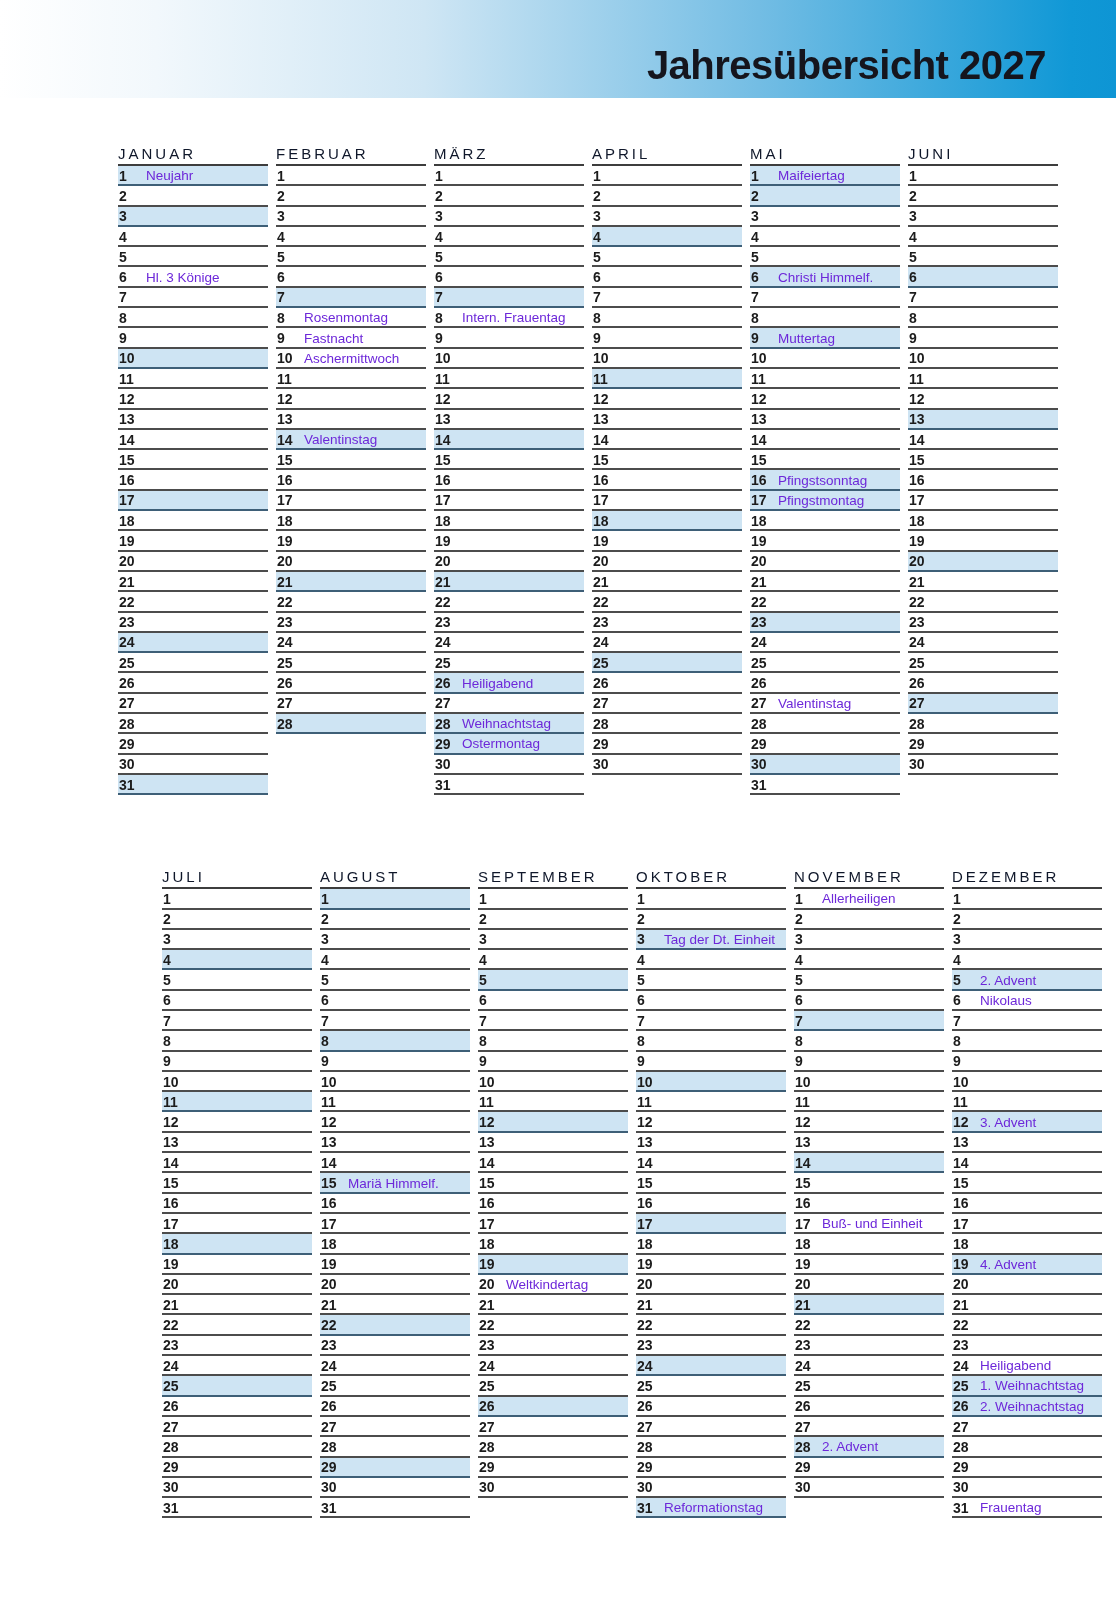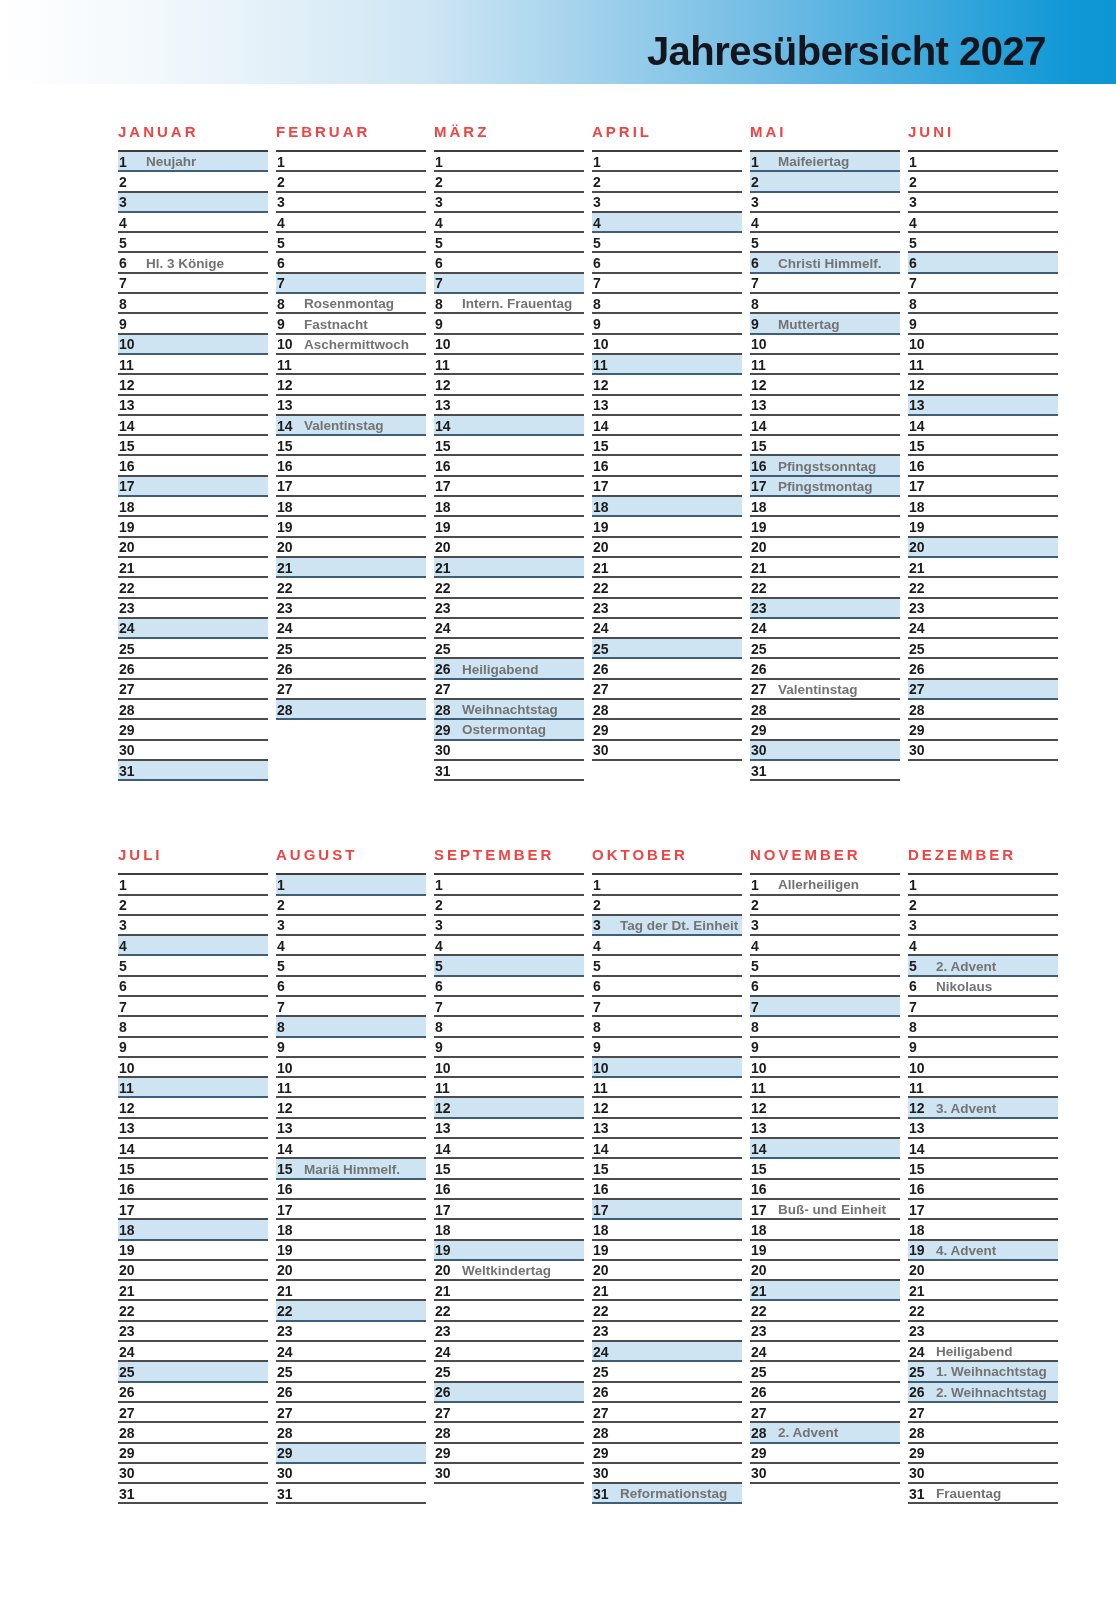--- a/index.html
+++ b/index.html
@@ -2,52 +2,52 @@
 <html><head>
 <meta charset="utf-8">
 <style>
   html,body{margin:0;padding:0;}
   body{
     width:1116px;height:1600px;background:#ffffff;
     font-family:"Liberation Sans", sans-serif;
     overflow:hidden;position:relative;
   }
   .header-band{
-    height:84px;
+    height:98px;
     background:linear-gradient(90deg,#ffffff 0%,#f2f8fc 14%,#cfe6f4 38%,#73bde4 68%,#1098d6 96%,#0e95d4 100%);
     display:flex;align-items:flex-end;justify-content:flex-end;
   }
   .header-title{
     font-size:40px;font-weight:700;color:#15151d;
     padding:0 70px 10px 0;letter-spacing:-0.5px;white-space:nowrap;
   }
   .calendar{padding-left:118px;}
   .months-row{display:grid;grid-template-columns:repeat(6,150px);column-gap:8px;align-items:start;}
   .row1{margin-top:46px;}
-  .row2{margin-top:72px;}
+  .row2{margin-top:72px;margin-left:44px;}
   .month{width:150px;}
   .month-name{
-    font-weight:700;font-size:15px;letter-spacing:3px;color:#ef4444;
+    font-weight:400;font-size:15px;letter-spacing:3px;color:#0f172a;
     height:22px;display:flex;align-items:flex-end;
     border-bottom:2px solid #3d3d3d;box-sizing:border-box;
-    padding-bottom:10px;white-space:nowrap;
+    padding-bottom:2px;white-space:nowrap;
   }
   .day-row{
     height:20.3px;box-sizing:border-box;
     border-bottom:2px solid #4c4c4c;
     display:flex;align-items:center;
     padding-top:1px;
   }
   .day-row.hl{background:#cee4f3;border-bottom-color:#3e5f77;}
   .day-num{
     font-weight:700;font-size:14px;color:#1c1c1c;
     width:27px;flex:none;padding-left:1px;
   }
   .day-label{
-    font-size:13.5px;font-weight:700;color:#737373;white-space:nowrap;
+    font-size:13.5px;font-weight:400;color:#6d28d9;white-space:nowrap;
   }
 </style>
 </head>
 <body>
 
 <div class="header-band">
   <div class="header-title">Jahresübersicht 2027</div>
 </div>
 
 <div class="calendar">

